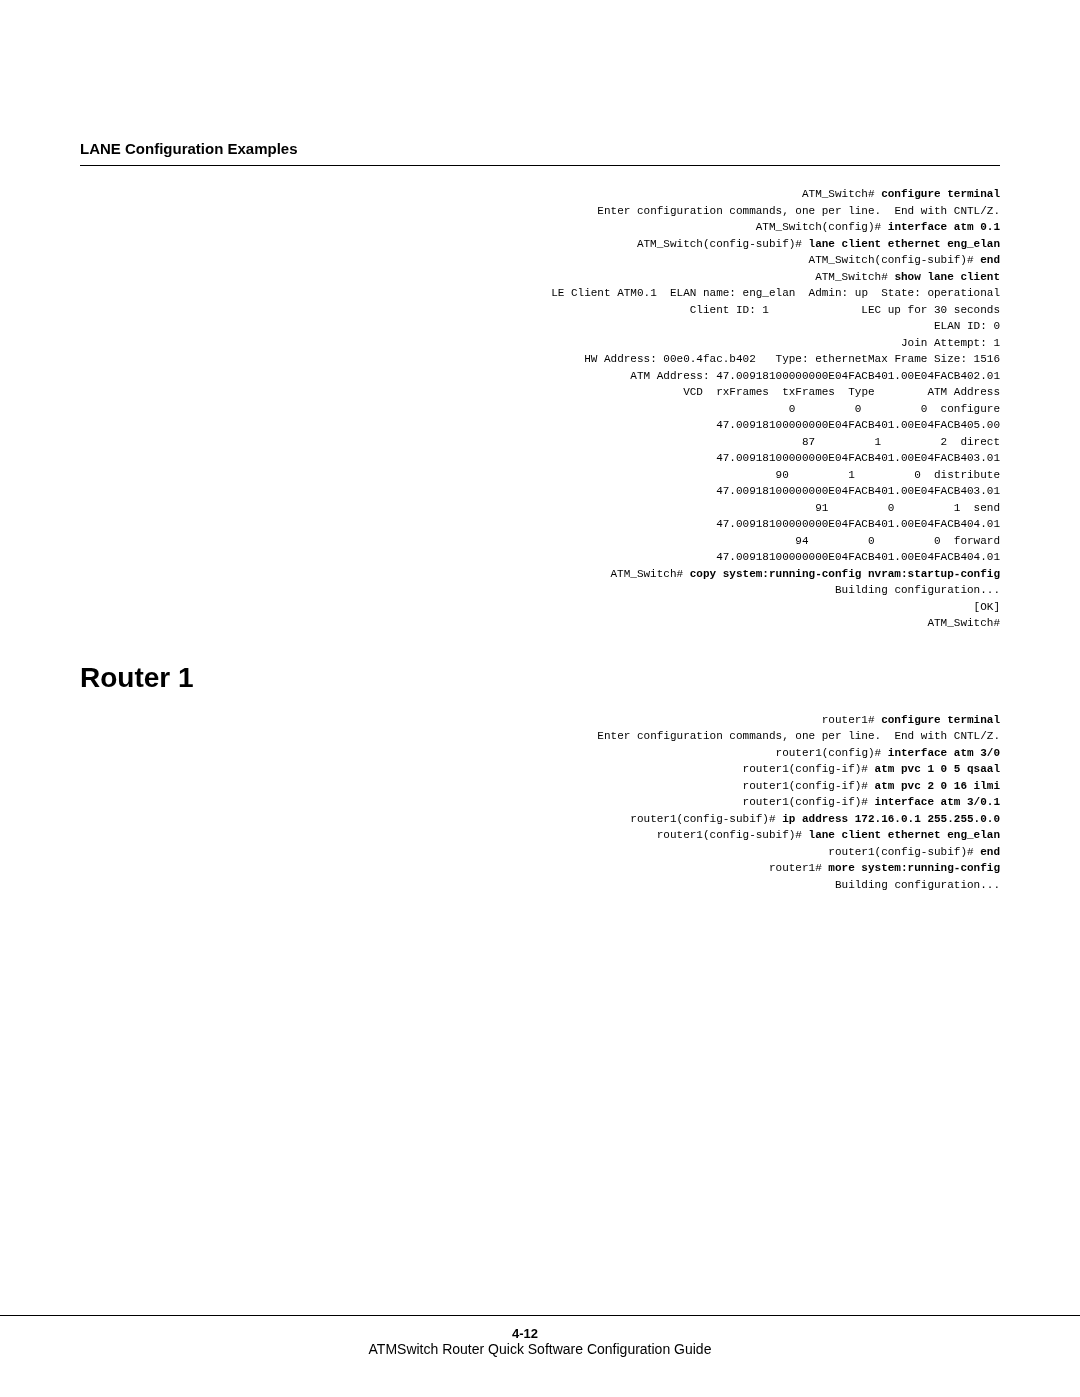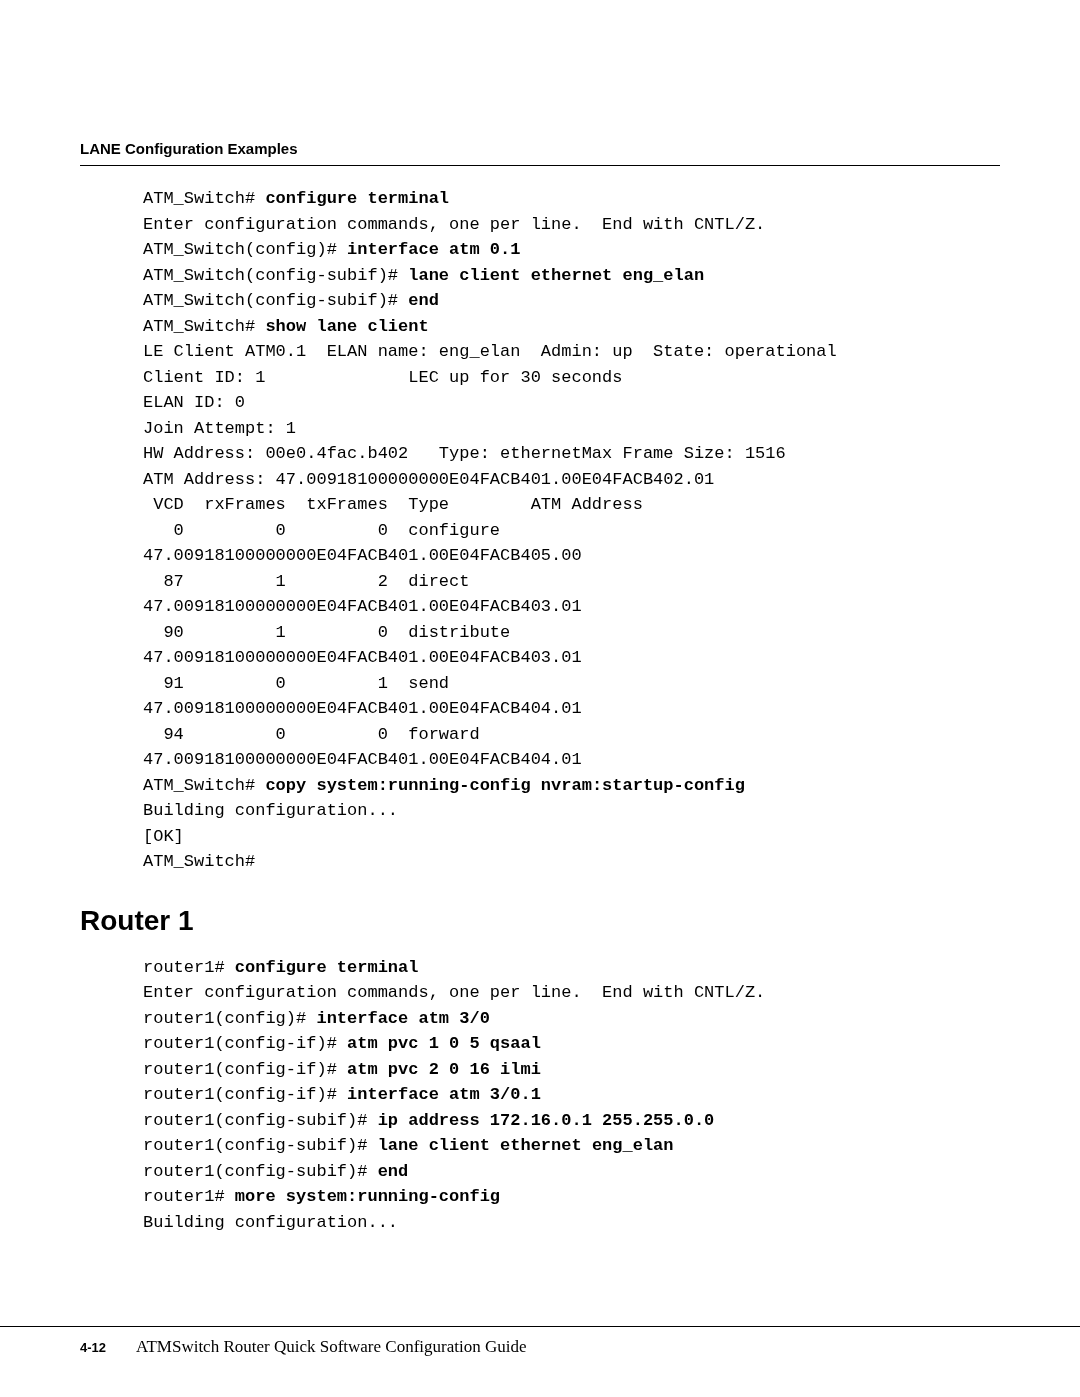--- a/index.html
+++ b/index.html
@@ -33,57 +33,59 @@
     }
 
     .section-divider {
       border: none;
       border-top: 1.5px solid #000000;
       margin-bottom: 20px;
     }
 
     .code-block {
       font-family: 'Courier New', Courier, monospace;
-      font-size: 17px;
+      font-size: 11px;
       line-height: 1.5;
-      margin-left: 63px;
+      margin-left: 120px;
       margin-bottom: 20px;
       white-space: pre;
+      text-align: right;
     }
 
     .router-heading {
       font-family: Arial, Helvetica, sans-serif;
       font-size: 28px;
       font-weight: bold;
       margin-top: 30px;
       margin-bottom: 18px;
     }
 
     .footer {
       position: absolute;
       bottom: 40px;
       left: 0;
       right: 0;
       display: flex;
       align-items: center;
       padding: 0 80px;
       border-top: 1.5px solid #000;
       padding-top: 10px;
+      flex-direction: column;
     }
 
     .footer-page-num {
       font-family: Arial, Helvetica, sans-serif;
       font-size: 13px;
       font-weight: bold;
       margin-right: 30px;
     }
 
     .footer-title {
-      font-family: Liberation Serif, serif;
-      font-size: 17px;
+      font-family: Liberation Sans, sans-serif;
+      font-size: 14px;
     }
 
     .top-spacer {
       height: 80px;
     }
 
     .code-line {
       display: block;
     }
   </style>

